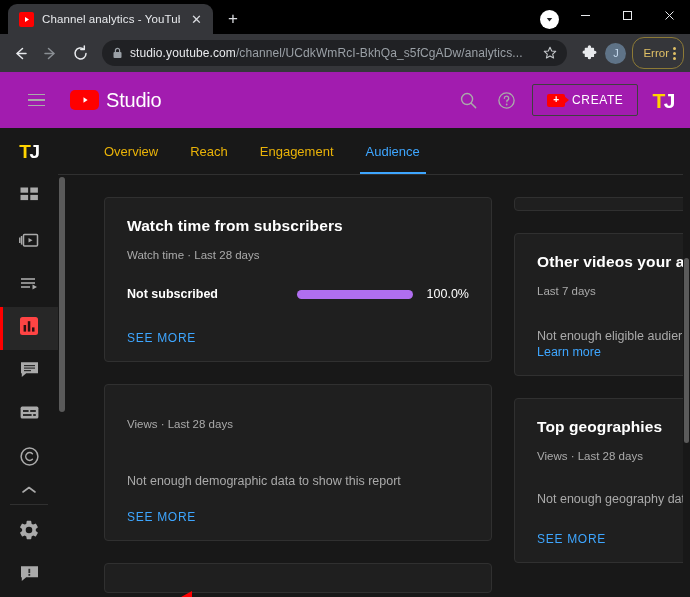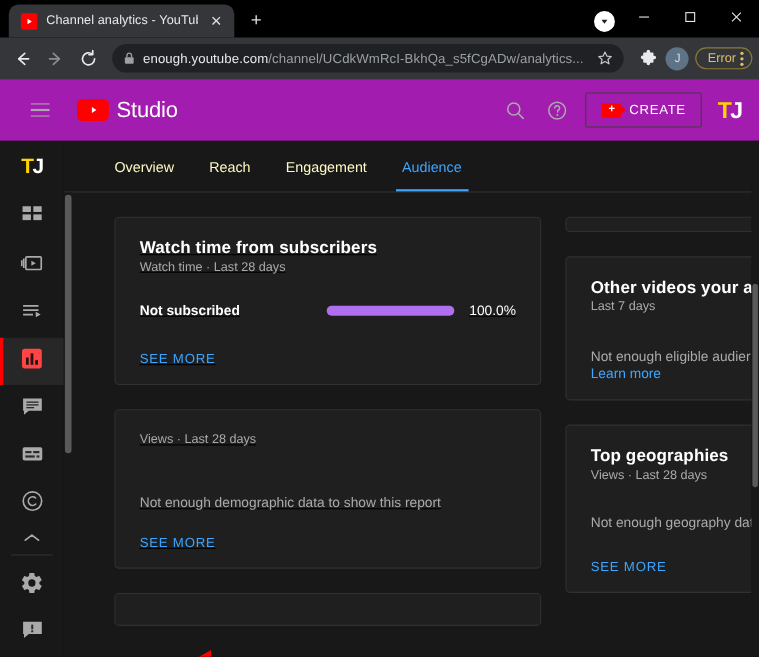--- a/index.html
+++ b/index.html
@@ -87,21 +87,21 @@
   }
   .urltext b { color: #e8eaed; font-weight: 400; }
   .star { flex: 0 0 auto; display:flex; }
   .avatar-j {
     width: 21px; height: 21px; border-radius: 50%;
     background: #5f7387; color: #c7dcf0;
     display: flex; align-items: center; justify-content: center;
     font-size: 11px; flex: 0 0 auto;
   }
   .errpill {
-    height: 20px; border: 1px solid #8d7a36; border-radius: 12px;
+    height: 32px; border: 1px solid #8d7a36; border-radius: 12px;
     display: flex; align-items: center; gap: 4px;
     padding: 0 7px 0 10px; margin-left: 4px; flex: 0 0 auto;
   }
   .errpill .lbl { color: #e0c066; font-size: 11.5px; }
   .dots { display: flex; flex-direction: column; gap: 2px; }
   .dots i { width: 3px; height: 3px; border-radius: 50%; background: #e0c066; display: block; }
 
   
   .yt { position: relative; width: 690px; height: 525px; background: #181818; }
 
@@ -172,43 +172,43 @@
   .content {
     flex: 1 1 auto; background: #181818;
     position: relative; overflow: hidden;
   }
   .tabs {
     display: flex; gap: 0; padding-left: 30px;
     border-bottom: 1px solid #303030; height: 47px; align-items: stretch;
   }
   .tabitem {
     display: flex; align-items: center; padding: 0 16px;
-    color: #fef9c3; font-size: 13px; position: relative; white-space: nowrap;
+    color: #eab308; font-size: 13px; position: relative; white-space: nowrap;
   }
   .tabitem.active { color: #3ea6ff; }
   .tabitem.active:after {
     content: ''; position: absolute; left: 10px; right: 10px; bottom: 0;
     height: 2px; background: #3ea6ff;
   }
 
   .cards-scroll { position: absolute; top: 47px; left: 0; right: 0; bottom: 0; }
   .cards-grid {
     display: flex; gap: 22px; padding: 22px 0 0 46px;
   }
   .col { display: flex; flex-direction: column; gap: 22px; }
-  .col-left { width: 388px; flex: 0 0 auto; text-decoration: underline; }
+  .col-left { width: 388px; flex: 0 0 auto; }
   .col-right { width: 388px; flex: 0 0 auto; }
 
   .card {
     background: #1f1f1f; border: 1px solid #303030; border-radius: 4px;
     padding: 19px 22px 16px 22px;
   }
   .card-stub { height: 30px; padding: 0; }
   .card-title { color: #ffffff; font-size: 15.5px; font-weight: 700; letter-spacing: .1px; }
-  .card-sub { color: #aaaaaa; font-size: 11.5px; margin-top: 2px; }
+  .card-sub { color: #aaaaaa; font-size: 11.5px; margin-top: 14px; }
   .card-note { color: #aaaaaa; font-size: 12.5px; }
   .seemore {
     color: #3ea6ff; font-size: 12px; font-weight: 500; letter-spacing: .7px;
   }
   .learnmore { color: #3ea6ff; font-size: 12.5px; }
 
   .bar-row { display: flex; align-items: center; margin-top: 26px; }
   .bar-label { color: #ffffff; font-size: 12.5px; font-weight: 700; flex: 0 0 170px; }
   .bar-track { flex: 1 1 auto; height: 9px; }
   .bar-fill { height: 9px; border-radius: 5px; background: #b06ef0; }
@@ -305,21 +305,21 @@
         </svg>
     </div>
 
     <div class="omnibox">
       <span class="lock">
         <svg width="11" height="12" viewBox="0 0 11 12">
             <rect x="1.5" y="5" width="8" height="6" rx="1" fill="#9aa0a6"></rect>
             <path d="M3.4 5 V3.4 a2.1 2.1 0 0 1 4.2 0 V5" fill="none" stroke="#9aa0a6" stroke-width="1.2"></path>
           </svg>
       </span>
-      <span class="urltext"><b>enough.youtube.com</b><span>/channel/UCdkWmRcI-BkhQa_s5fCgADw/analytics...</span></span>
+      <span class="urltext"><b>studio.youtube.com</b><span>/channel/UCdkWmRcI-BkhQa_s5fCgADw/analytics...</span></span>
       <span class="star">
         <svg width="14" height="14" viewBox="0 0 14 14">
             <polygon points="7,1.3 8.7,5 12.7,5.4 9.7,8.1 10.6,12 7,9.9 3.4,12 4.3,8.1 1.3,5.4 5.3,5" fill="none" stroke="#c5c8cb" stroke-width="1.1" stroke-linejoin="round"></polygon>
           </svg>
       </span>
     </div>
 
     <div class="tbicon">
       <svg width="17" height="17" viewBox="0 0 20 20">
           <path d="M8 2.2a1.9 1.9 0 0 1 3.8 0v.9h2.6a1 1 0 0 1 1 1v2.6h.9a1.9 1.9 0 0 1 0 3.8h-.9v2.6a1 1 0 0 1-1 1h-2.6v.9a1.9 1.9 0 0 1-3.8 0v-.9H5.4a1 1 0 0 1-1-1v-2.8h-.7a1.9 1.9 0 0 1 0-3.8h.7V4.1a1 1 0 0 1 1-1H8z" fill="#e8eaed"></path>

